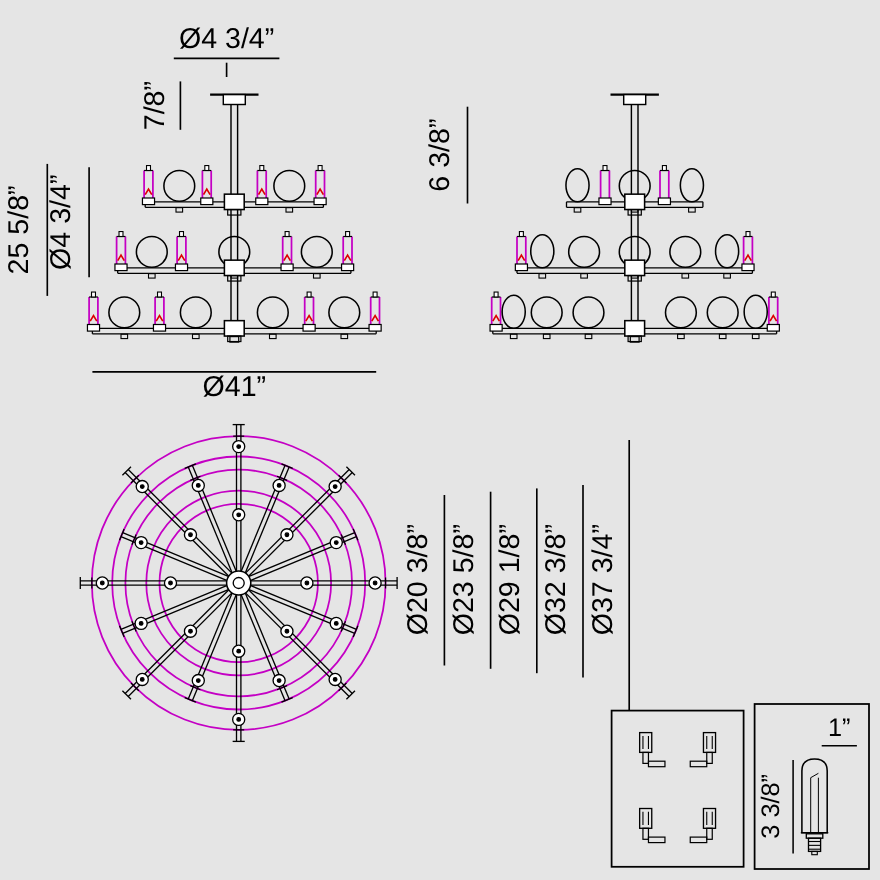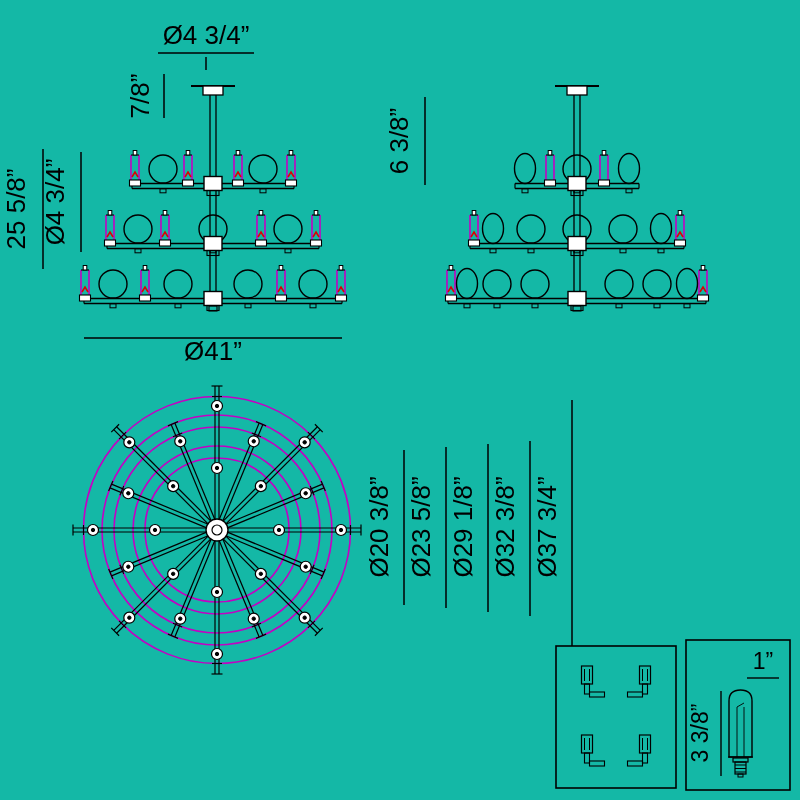--- a/index.html
+++ b/index.html
@@ -1,17 +1,17 @@
 <!DOCTYPE html>
 <html><head>
 <meta charset="utf-8">
 <style>
   html,body{margin:0;padding:0;background:#ffffff;}
   body{width:800px;height:800px;overflow:hidden;}
-  .stage{position:relative;width:800px;height:800px;background:#14b8a6;font-family:"Liberation Sans",sans-serif;}
+  .stage{position:relative;width:800px;height:800px;background:#e5e5e5;font-family:"Liberation Sans",sans-serif;}
   svg{position:absolute;left:0;top:0;}
   .dim{font-family:"Liberation Sans",sans-serif;font-size:26px;fill:#000;}
   .dim-sm{font-family:"Liberation Sans",sans-serif;font-size:23px;fill:#000;}
 </style>
 </head>
 <body>
 
 <div class="stage">
   <svg width="800" height="800" viewBox="0 0 800 800">
 

